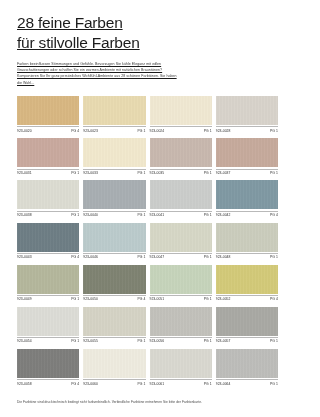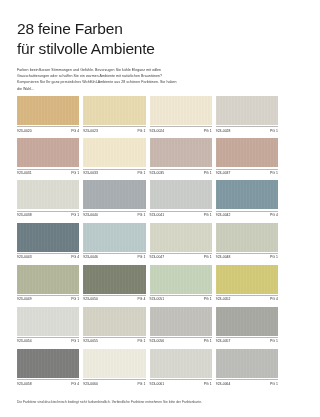--- a/index.html
+++ b/index.html
@@ -20,21 +20,22 @@
     width: 295px;
     height: 417px;
     box-sizing: border-box;
     padding: 0 17px;
     position: relative;
     background: #fff;
   }
 
   
   .header {
-    padding-top: 19px;
+    padding-top: 13px;
+    text-decoration: underline;
   }
   .title {
     font-size: 15.5px;
     line-height: 19.5px;
     font-weight: 400;
     letter-spacing: -0.2px;
     color: #1c1c1c;
     margin: 0;
   }
   .title-line {
@@ -118,21 +119,21 @@
   }
 </style>
 </head>
 <body>
 
 <div class="page">
 
   <div class="header">
     <h1 class="title">
       <span class="title-line">28 feine Farben</span>
-      <span class="title-line">für stilvolle Ambiente</span>
+      <span class="title-line">für stilvolle Farben</span>
     </h1>
     <p class="intro">Farben beeinflussen Stimmungen und Gefühle. Bevorzugen Sie kühle Eleganz mit edlen Grauschattierungen oder schaffen Sie ein warmes Ambiente mit natürlichen Brauntönen? Komponieren Sie Ihr ganz persönliches Wohlfühl-Ambiente aus 28 schönen Farbtönen. Sie haben die Wahl...</p>
   </div>
 
   <div class="grid">
       <div class="swatch">
         <div class="chip" style="background-color: rgb(216, 183, 130);"></div>
         <div class="caption">
           <span class="code">923-0020</span>
           <span class="pg">PG 4</span>

